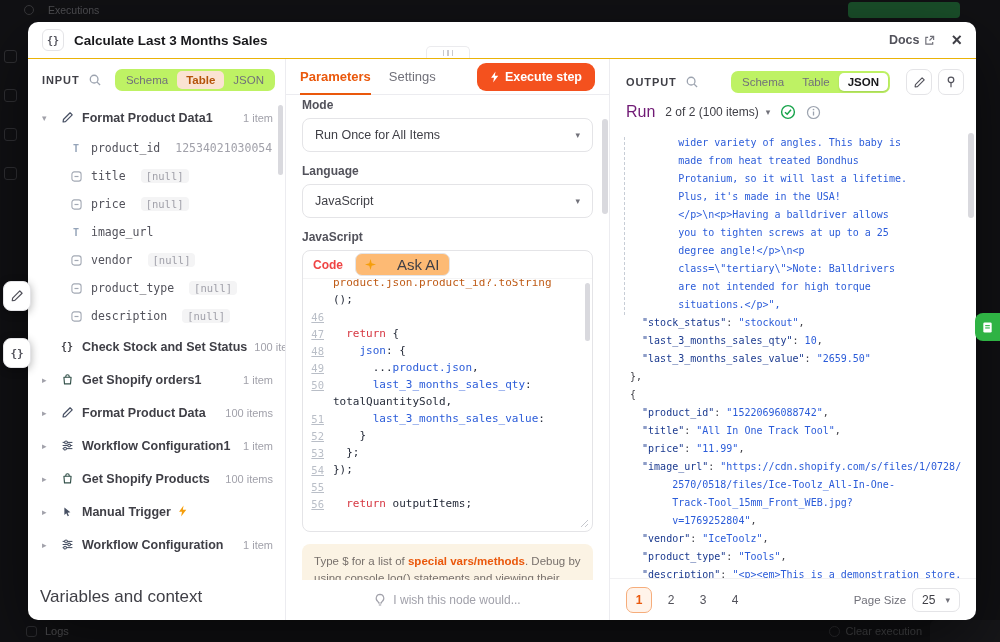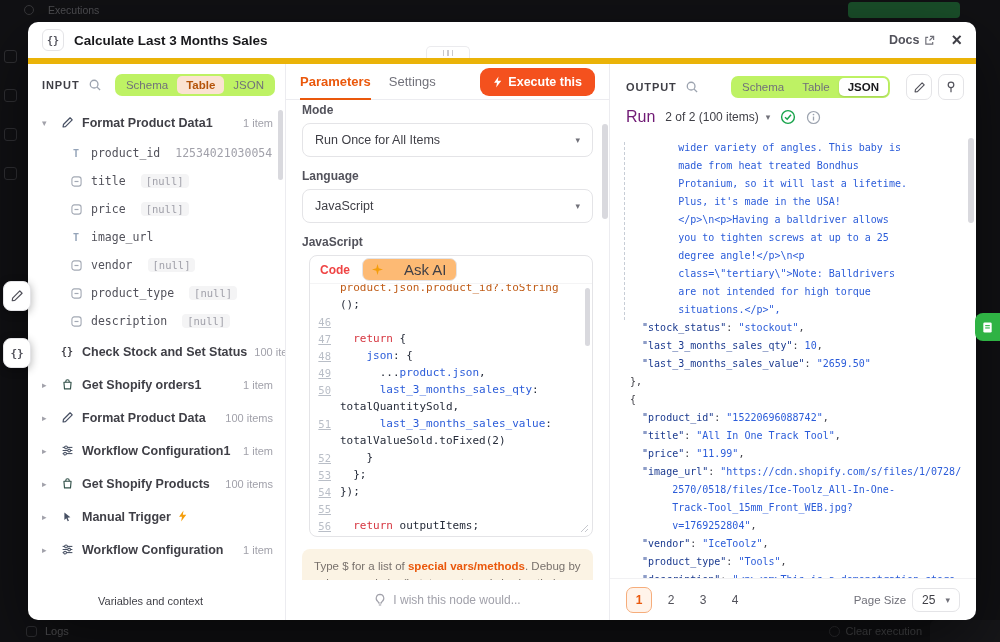--- a/index.html
+++ b/index.html
@@ -29,21 +29,21 @@
   .drag-tab i { width:1.5px; height:6px; background:#c9c9ce; display:block; }
 
   .modal-header { height:36px; display:flex; align-items:center; padding:0 14px; gap:10px; flex:none; }
   .braces-badge { width:22px; height:22px; border:1px solid #e4e4e7; border-radius:6px; display:flex; align-items:center;
                   justify-content:center; font:700 10px "DejaVu Sans Mono", monospace; color:#52525b; }
   .modal-title { font-size:13.5px; font-weight:700; color:#18181b; }
   .header-right { margin-left:auto; display:flex; align-items:center; gap:16px;font-weight:bold; }
   .docs-link { font-size:12.5px; color:#52525b; display:flex; align-items:center; gap:5px; cursor:pointer; }
   .close-btn { font-size:18px; color:#3f3f46; line-height:1; cursor:pointer; }
 
-  .modal-body { flex:1; display:flex; min-height:0; border-top:6px solid #eab308; }
+  .modal-body { flex:1; display:flex; min-height:0; border-top:1px solid #eab308; }
   .panel-left { width:258px; border-right:1px solid #ececf0; display:flex; flex-direction:column; position:relative; }
   .panel-center { width:324px; border-right:1px solid #ececf0; display:flex; flex-direction:column; position:relative; }
   .panel-right { flex:1; display:flex; flex-direction:column; position:relative; min-width:0; }
 
   .panel-title { font-size:11px; font-weight:700; letter-spacing:.9px; color:#3f3f46; }
   .seg { margin-left:auto; display:flex; background:#bef264; border-radius:7px; padding:2px; }
   .seg-item { font-size:11.5px; color:#71717a; padding:3px 9px; border-radius:5px; cursor:pointer; white-space:nowrap; }
   .seg-item.active-peach { background:#fbe3d2; color:#b45309; font-weight:600; }
   .seg-item.active-white { background:#fff; color:#18181b; font-weight:600; box-shadow:0 1px 2px rgba(0,0,0,.14); }
 
@@ -54,38 +54,38 @@
   .t-row.child { height:28px; padding-left:40px; }
   .t-chev { width:10px; color:#a1a1aa; font-size:9px; flex:none; }
   .t-ico { width:16px; height:16px; flex:none; display:flex; align-items:center; justify-content:center; }
   .txt-ico { font:700 10px "DejaVu Sans Mono", monospace; color:#3f3f46; }
   .t-type-txt { color:#94a3b8; }
   .t-label { font-size:12.5px; color:#3f3f46; font-weight:600; white-space:nowrap; }
   .t-badge { margin-left:auto; font-size:11px; color:#a1a1aa; white-space:nowrap; }
   .t-key { font:11.5px "DejaVu Sans Mono", monospace; color:#52525b; }
   .t-val { font:11.5px "DejaVu Sans Mono", monospace; color:#a1a1aa; margin-left:8px; }
   .t-null { font:10.5px "DejaVu Sans Mono", monospace; color:#a1a1aa; background:#f4f4f5; border-radius:4px; padding:1px 5px; margin-left:8px; }
-  .pl-footer { padding:13px 30px; font-size:11px; color:#3f3f46; flex:none; cursor:pointer;margin-left:40px; }
+  .pl-footer { padding:13px 12px; font-size:17px; color:#3f3f46; flex:none; cursor:pointer; }
 
   
   .pc-tabs { height:36px; display:flex; align-items:center; padding:0 14px; border-bottom:1px solid #ececf0; gap:18px; flex:none; }
   .tab-param { font-size:13px; font-weight:700; color:#ea580c; position:relative; height:100%; display:flex; align-items:center; cursor:pointer; }
   .tab-param::after { content:""; position:absolute; left:0; right:0; bottom:-1px; height:2px; background:#ea580c; }
   .tab-settings { font-size:13px; color:#71717a; cursor:pointer; }
   .exec-btn { margin-left:auto; background:#f4511e; color:#fff; font-size:12.5px; font-weight:600; border:none; border-radius:9px;
               padding:7px 13px; display:flex; align-items:center; gap:6px; cursor:pointer; font-family:inherit; }
   .pc-scroll { flex:1; overflow:hidden; padding:6px 16px 0; }
   .fld-label { font-size:12px; color:#52525b; font-weight:600; margin-bottom:6px; }
   .clip-top { margin-top:-3px; }
   .mt { margin-top:12px; }
   .select { height:34px; border:1px solid #e4e4e7; border-radius:8px; display:flex; align-items:center; justify-content:space-between;
             padding:0 12px; font-size:12.5px; color:#3f3f46; cursor:pointer; background:#fff; }
   .sel-chev { color:#71717a; font-size:9px; }
 
-  .editor { border:1px solid #e4e4e7; border-radius:8px; margin-top:2px; overflow:hidden;margin-left:7px; }
+  .editor { border:1px solid #e4e4e7; border-radius:8px; margin-top:2px; overflow:hidden; }
   .ed-head { display:flex; align-items:center; padding:4px 10px; gap:12px; height:27px; }
   .ed-code-tab { font-size:12px; font-weight:700; color:#ef4444; cursor:pointer; }
   .askai { display:flex; align-items:center; gap:21px; border:1px solid #e4e4e7; border-radius:7px; padding:2px 9px; font-size:15px;
            color:#3f3f46; background:#fdba74; cursor:pointer; font-family:inherit; }
   .ed-body { position:relative; height:253px; overflow:hidden; border-top:1px solid #f4f4f5; padding-top:1px; }
   #code-lines { margin-top:-6px; }
   .code-line { display:flex; height:17px; align-items:center; }
   .ln { width:30px; text-align:right; padding-right:9px; font:10.5px "DejaVu Sans Mono", monospace; color:#b9bec7; flex:none;text-decoration:underline; }
   .code-text { font:11px "DejaVu Sans Mono", monospace; white-space:pre; }
   .c-k { color:#d63640; } .c-p { color:#2b5cd9; } .c-d { color:#262c3a; } .c-o { color:#bf5b16; }
@@ -361,21 +361,21 @@
     </aside>
 
     <section class="panel-center">
       <div class="pc-tabs">
         <span class="tab-param">Parameters</span>
         <span class="tab-settings">Settings</span>
         <button class="exec-btn">
           <svg width="9" height="12" viewBox="0 0 10 14">
               <path d="M6.2 0.5 L1 8 H4.4 L3.4 13.5 L9.4 5.4 H5.4 Z" fill="#fff"></path>
             </svg>
-          <span>Execute this</span>
+          <span>Execute step</span>
         </button>
       </div>
       <div class="pc-scroll">
         <div class="fld-label clip-top">Mode</div>
         <div class="select">
           <span>Run Once for All Items</span>
           <span class="sel-chev">▾</span>
         </div>
         <div class="fld-label mt">Language</div>
         <div class="select">
@@ -423,24 +423,20 @@
                   <span class="ln">50</span>
                   <span class="code-text"><span class="c-d">      </span><span class="c-p">last_3_months_sales_qty</span><span class="c-d">:</span></span>
                 </div>
                 <div class="code-line">
                   <span class="ln"></span>
                   <span class="code-text"><span class="c-d">totalQuantitySold,</span></span>
                 </div>
                 <div class="code-line">
                   <span class="ln">51</span>
                   <span class="code-text"><span class="c-d">      </span><span class="c-p">last_3_months_sales_value</span><span class="c-d">:</span></span>
-                </div>
-                <div class="code-line">
-                  <span class="ln"></span>
-                  <span class="code-text"><span class="c-d">totalValueSold.toFixed(2)</span></span>
                 </div>
                 <div class="code-line">
                   <span class="ln">52</span>
                   <span class="code-text"><span class="c-d">    }</span></span>
                 </div>
                 <div class="code-line">
                   <span class="ln">53</span>
                   <span class="code-text"><span class="c-d">  };</span></span>
                 </div>
                 <div class="code-line">

